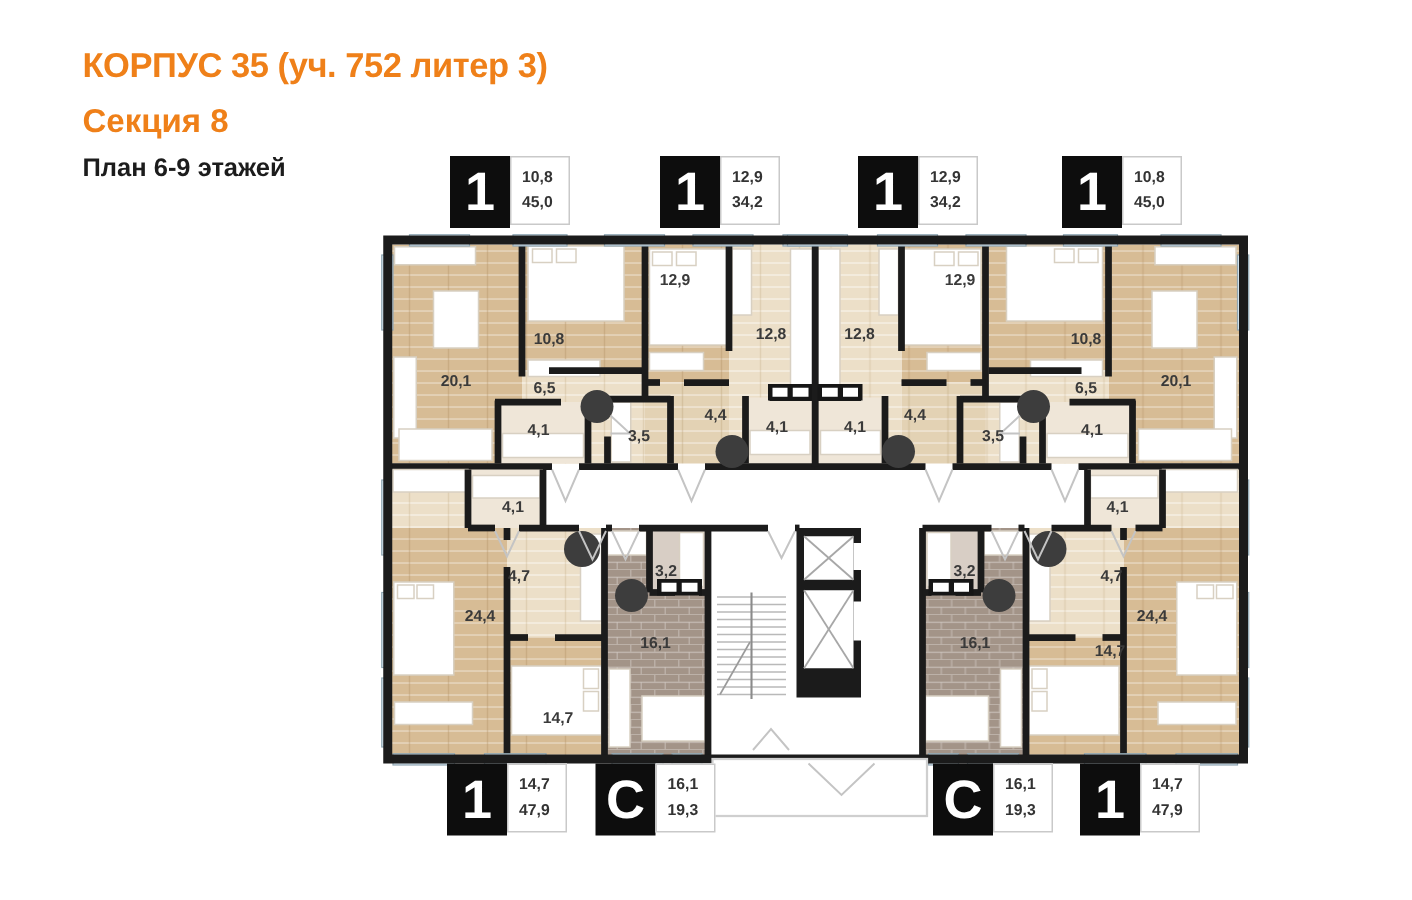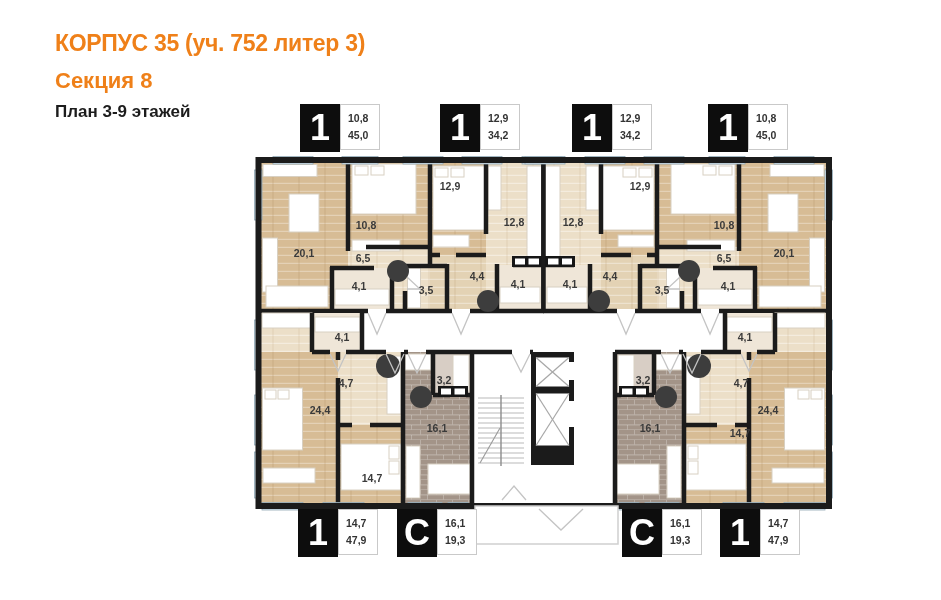--- a/index.html
+++ b/index.html
@@ -18,21 +18,21 @@
   svg text{font-family:"Liberation Sans",sans-serif;font-weight:bold;fill:#3a3a3a;}
 </style>
 </head>
 <body>
 
 <div id="stage">
 
   <div class="title-block">
     <div class="t1">КОРПУС 35 (уч. 752 литер 3)</div>
     <div class="t2">Секция 8</div>
-    <div class="t3">План 3-9 этажей</div>
+    <div class="t3">План 6-9 этажей</div>
   </div>
 
   <svg width="941" height="600" viewBox="0 0 941 600" style="position:absolute;left:0;top:0">
     <defs>
       <pattern id="plankD" width="26" height="8" patternUnits="userSpaceOnUse">
         <rect width="26" height="8" fill="#d7bc95"></rect>
         <rect y="6.8" width="26" height="1.1" fill="rgba(255,255,255,0.35)"></rect>
         <rect x="12.5" width="1" height="8" fill="rgba(176,142,98,0.35)"></rect>
       </pattern>
       <pattern id="plankL" width="26" height="8" patternUnits="userSpaceOnUse">

